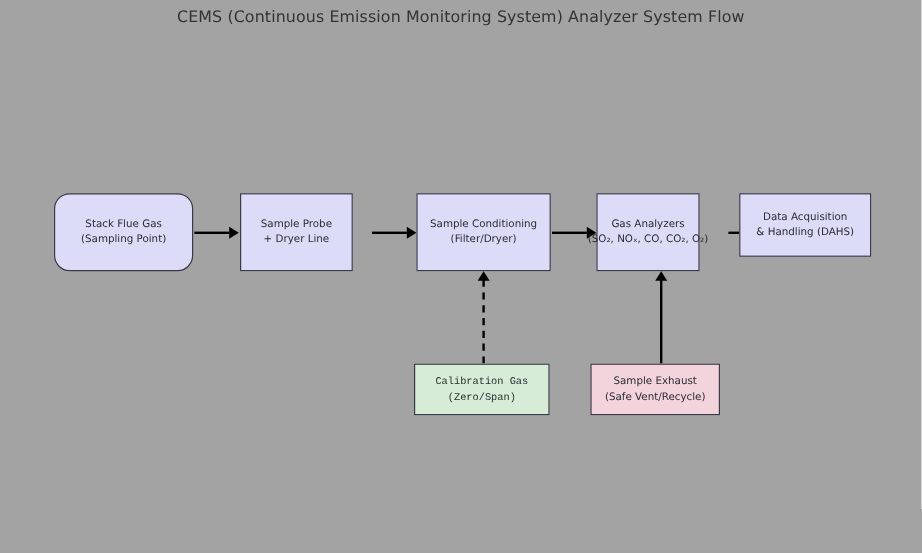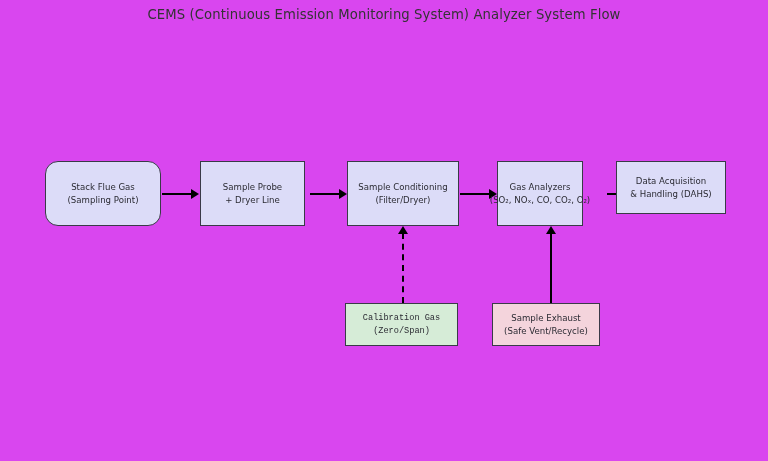--- a/index.html
+++ b/index.html
@@ -7,21 +7,21 @@
     padding: 0;
     background: #ffffff;
   }
   body {
     font-family: "DejaVu Sans", sans-serif;
   }
   #canvas {
     position: relative;
     width: 768px;
     height: 461px;
-    background: #d946ef;
+    background: #a3a3a3;
     overflow: hidden;
   }
   #diagram-title {
     position: absolute;
     left: 0;
     top: 7px;
     width: 768px;
     text-align: center;
     font-size: 13.2px;
     color: #333333;
@@ -109,21 +109,21 @@
   <div class="node process" style="left:45px; top:161px; width:116px; height:65px;border-radius:13px;">
     <span class="l1">Stack Flue Gas</span>
     <span class="l2">(Sampling Point)</span>
   </div>
 
   <div class="h-arrow" style="left:162px; top:189px; width:37px;">
     <span class="shaft" style="width:29px;"></span>
     <span class="head" style="left:29px;"></span>
   </div>
 
-  <div class="node process" style="left:200px; top:161px; width:105px; height:65px;">
+  <div class="node process" style="left:200px; top:161px; width:94px; height:65px;">
     <span class="l1">Sample Probe</span>
     <span class="l2">+ Dryer Line</span>
   </div>
 
   <div class="h-arrow" style="left:310px; top:189px; width:37px;">
     <span class="shaft" style="width:29px;"></span>
     <span class="head" style="left:29px;"></span>
   </div>
 
   <div class="node process" style="left:347px; top:161px; width:112px; height:65px;">

